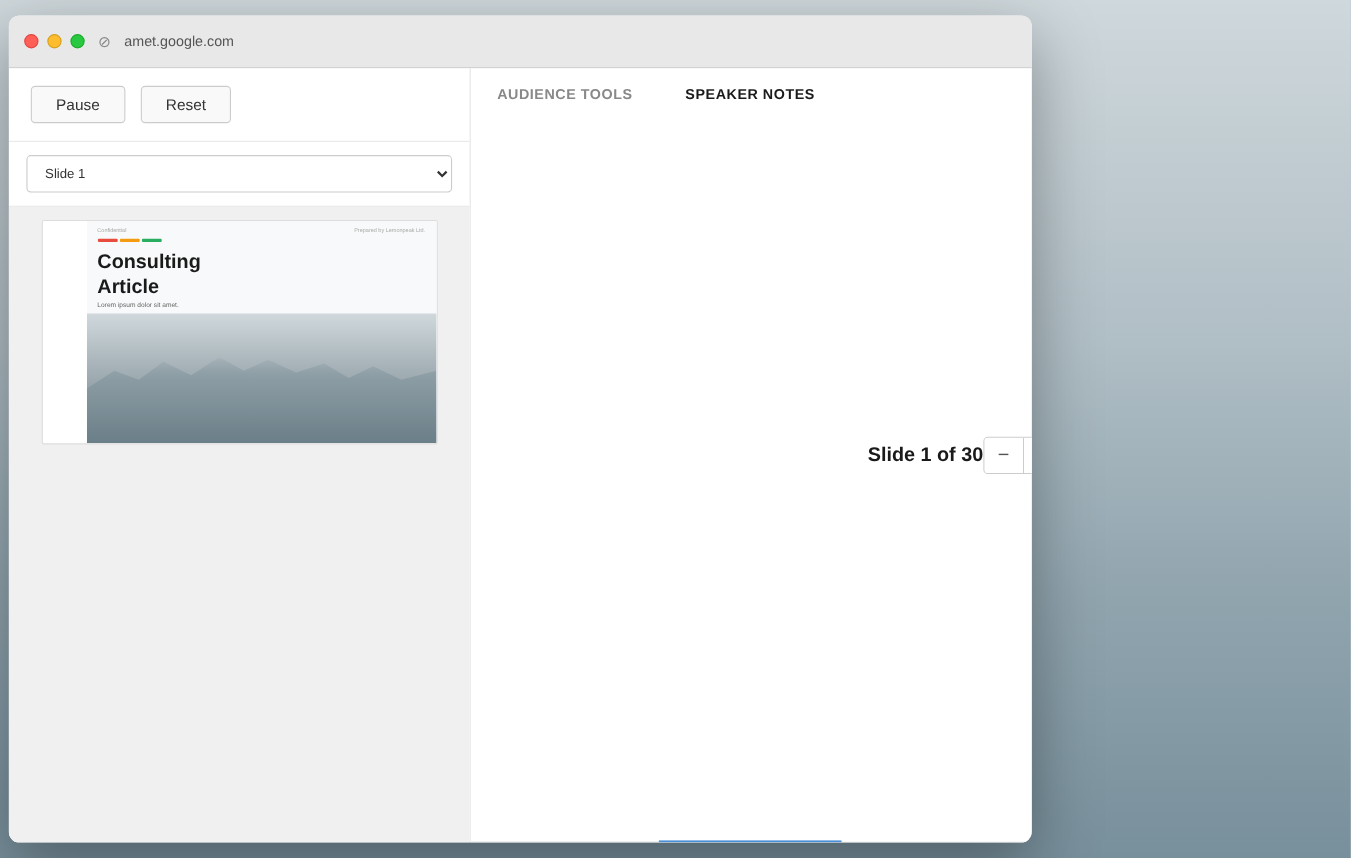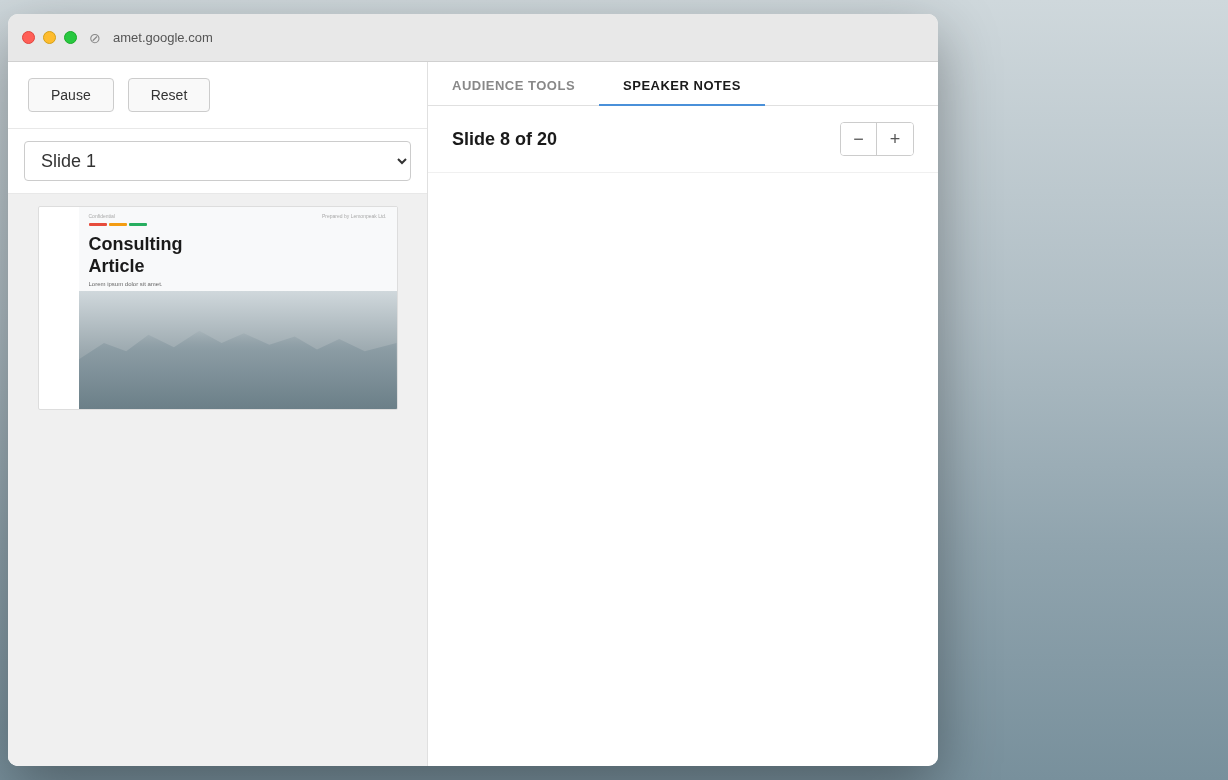--- a/index.html
+++ b/index.html
@@ -128,21 +128,21 @@
       padding: 12px 16px;
       border-bottom: 1px solid #e8e8e8;
       flex-shrink: 0;
     }
 
     .slide-select {
       width: 100%;
       padding: 8px 12px;
       border: 1px solid #ccc;
       border-radius: 4px;
-      font-size: 18px;
+      font-size: 12px;
       background: #fff;
       appearance: auto;
       cursor: pointer;
       color: #333;
     }
 
     
     .slides-area {
       flex: 1;
       overflow-y: auto;
@@ -284,21 +284,21 @@
       font-size: 13px;
       color: #444;
       font-weight: 400;
     }
 
     
     .right-panel {
       flex: 1;
       background: #ffffff;
       display: flex;
-      flex-direction: column;
+      flex-direction: row;
     }
 
     
     .tabs-row {
       display: flex;
       border-bottom: 1px solid #e0e0e0;
       flex-shrink: 0;
     }
 
     .tab {
@@ -442,21 +442,21 @@
       <div class="tabs-row">
         <div class="tab">
           <span>AUDIENCE TOOLS</span>
         </div>
         <div class="tab active">
           <span>SPEAKER NOTES</span>
         </div>
       </div>
 
       <div class="slide-info-row">
-        <span class="slide-info-title">Slide 8 of 20</span>
+        <span class="slide-info-title">Slide 1 of 30</span>
         <div class="zoom-controls">
           <button class="zoom-btn">−</button>
           <button class="zoom-btn">+</button>
         </div>
       </div>
 
       <div class="notes-area"></div>
 
     </div>
 

